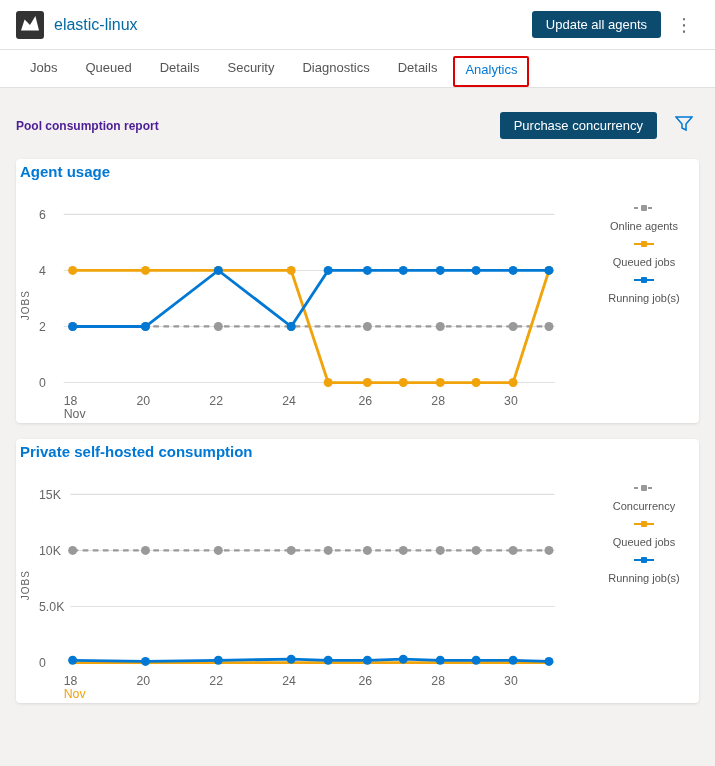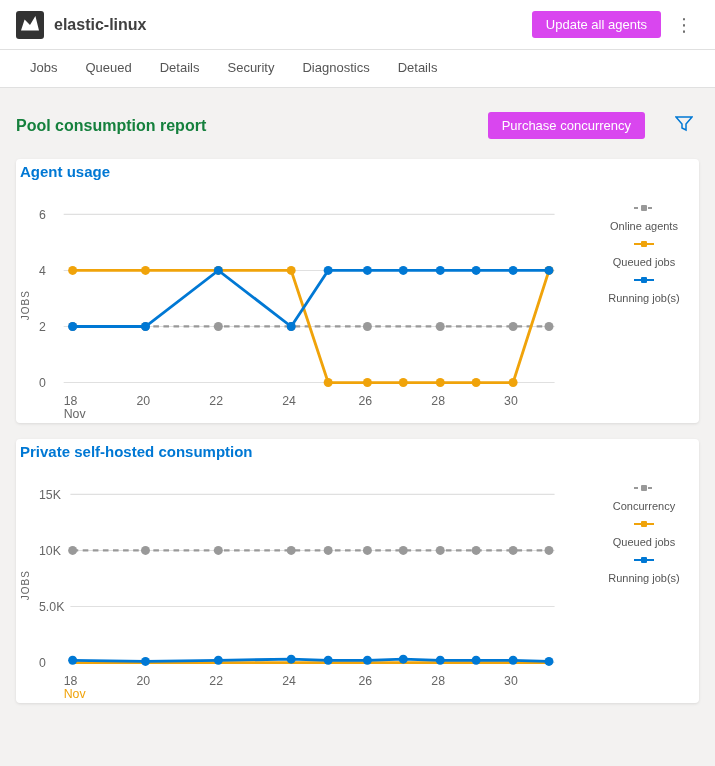--- a/index.html
+++ b/index.html
@@ -8,24 +8,24 @@
     .top-bar {
       display: flex; align-items: center; justify-content: space-between;
       background: #fff; padding: 8px 16px; border-bottom: 1px solid #e0e0e0; height: 50px;
     }
     .top-bar-left { display: flex; align-items: center; gap: 10px; }
     .logo-box {
       width: 28px; height: 28px; background: #333; display: flex; align-items: center;
       justify-content: center; border-radius: 3px;
     }
     .logo-box svg { fill: white; width: 18px; height: 18px; }
-    .app-title { font-size: 16px; font-weight: 700; color: #404040; }
+    .app-title { font-size: 16px; font-weight: 400; color: #0369a1; }
     .top-bar-right { display: flex; align-items: center; gap: 8px; }
     .btn-primary {
-      background: #d946ef; color: white; border: none; padding: 6px 14px;
+      background: #0c4a6e; color: white; border: none; padding: 6px 14px;
       border-radius: 3px; cursor: pointer; font-size: 13px; font-weight: 500;
     }
     .icon-btn {
       background: none; border: none; cursor: pointer; color: #666;
       font-size: 18px; padding: 4px 6px; border-radius: 3px;
     }
 
     .nav-bar {
       background: #fff; border-bottom: 1px solid #e0e0e0;
       display: flex; padding: 0 16px; gap: 0;
@@ -38,22 +38,22 @@
     .nav-item.active {
       color: #0078d4; border: 2px solid #d00; border-radius: 2px;
       border-bottom: 2px solid #d00; margin: 6px 2px 0; padding: 4px 10px;
     }
 
     .main-content { padding: 20px 16px; max-width: 715px; }
 
     .page-header {
       display: flex; align-items: center; justify-content: space-between; margin-bottom: 16px;
     }
-    .page-title { font-size: 16px; font-weight: 600; color: #15803d; }
-    .header-actions { display: flex; align-items: center; gap: 24px; }
+    .page-title { font-size: 12px; font-weight: 600; color: #4c1d95; }
+    .header-actions { display: flex; align-items: center; gap: 12px; }
     .filter-icon-btn {
       background: none; border: none; cursor: pointer; color: #0078d4;
       font-size: 18px; padding: 6px;
     }
 
     .chart-card {
       background: #fff; border-radius: 4px; padding: 4px; margin-bottom: 16px;
       box-shadow: 0 1px 3px rgba(0,0,0,0.1);
     }
     .chart-title { font-size: 15px; font-weight: 600; color: #0078d4; margin-bottom: 12px; }
@@ -94,20 +94,21 @@
   </div>
 </div>
 
 <nav class="nav-bar">
   <a class="nav-item">Jobs</a>
   <a class="nav-item">Queued</a>
   <a class="nav-item">Details</a>
   <a class="nav-item">Security</a>
   <a class="nav-item">Diagnostics</a>
   <a class="nav-item">Details</a>
+  <a class="nav-item active">Analytics</a>
 </nav>
 
 <div class="main-content">
 
   <div class="page-header">
     <h1 class="page-title">Pool consumption report</h1>
     <div class="header-actions">
       <button class="btn-primary">Purchase concurrency</button>
       <button class="filter-icon-btn">
         <svg width="18" height="18" viewBox="0 0 18 18">

